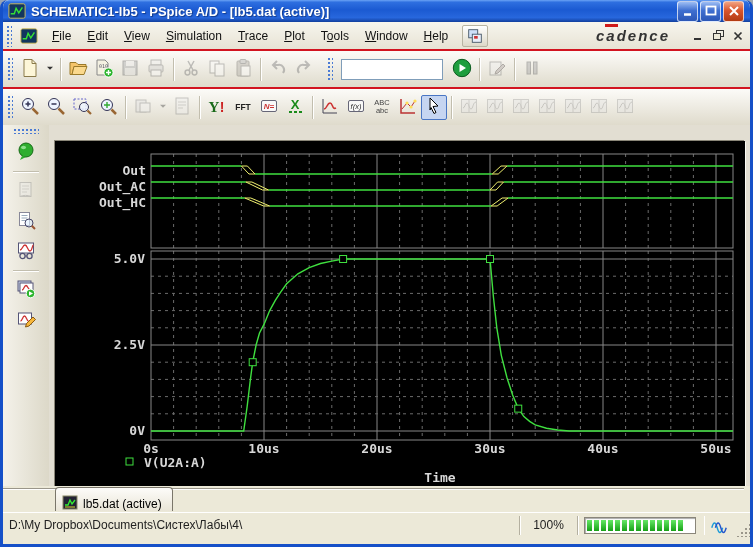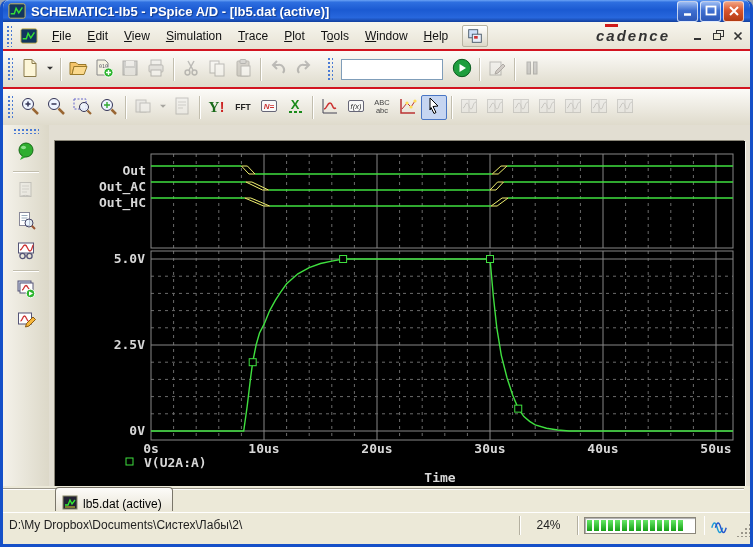--- a/index.html
+++ b/index.html
@@ -579,22 +579,22 @@
       <span class="tabicon" id="tab-icon"><svg width="16" height="16" viewBox="0 0 16 16">
             <rect x="1" y="1" width="14" height="13" fill="#223" stroke="#886"></rect>
             <polyline points="3,10 6,10 8,5 10,9 13,5" stroke="#3e3" fill="none" stroke-width="1.3"></polyline>
             <path d="M3 12h10" stroke="#dd3"></path>
           </svg></span>
       <span>lb5.dat (active)</span>
     </div>
   </div>
 
   <div class="statusbar">
-    <span class="sfield path">D:\My Dropbox\Documents\Систех\Лабы\2\</span>
-    <span class="sfield zoom">24%</span>
+    <span class="sfield path">D:\My Dropbox\Documents\Систех\Лабы\4\</span>
+    <span class="sfield zoom">100%</span>
     <span class="sfield prog">
       <span class="progbox" id="progbox">
           <span class="pseg"></span>
           <span class="pseg"></span>
           <span class="pseg"></span>
           <span class="pseg"></span>
           <span class="pseg"></span>
           <span class="pseg"></span>
           <span class="pseg"></span>
           <span class="pseg"></span>

